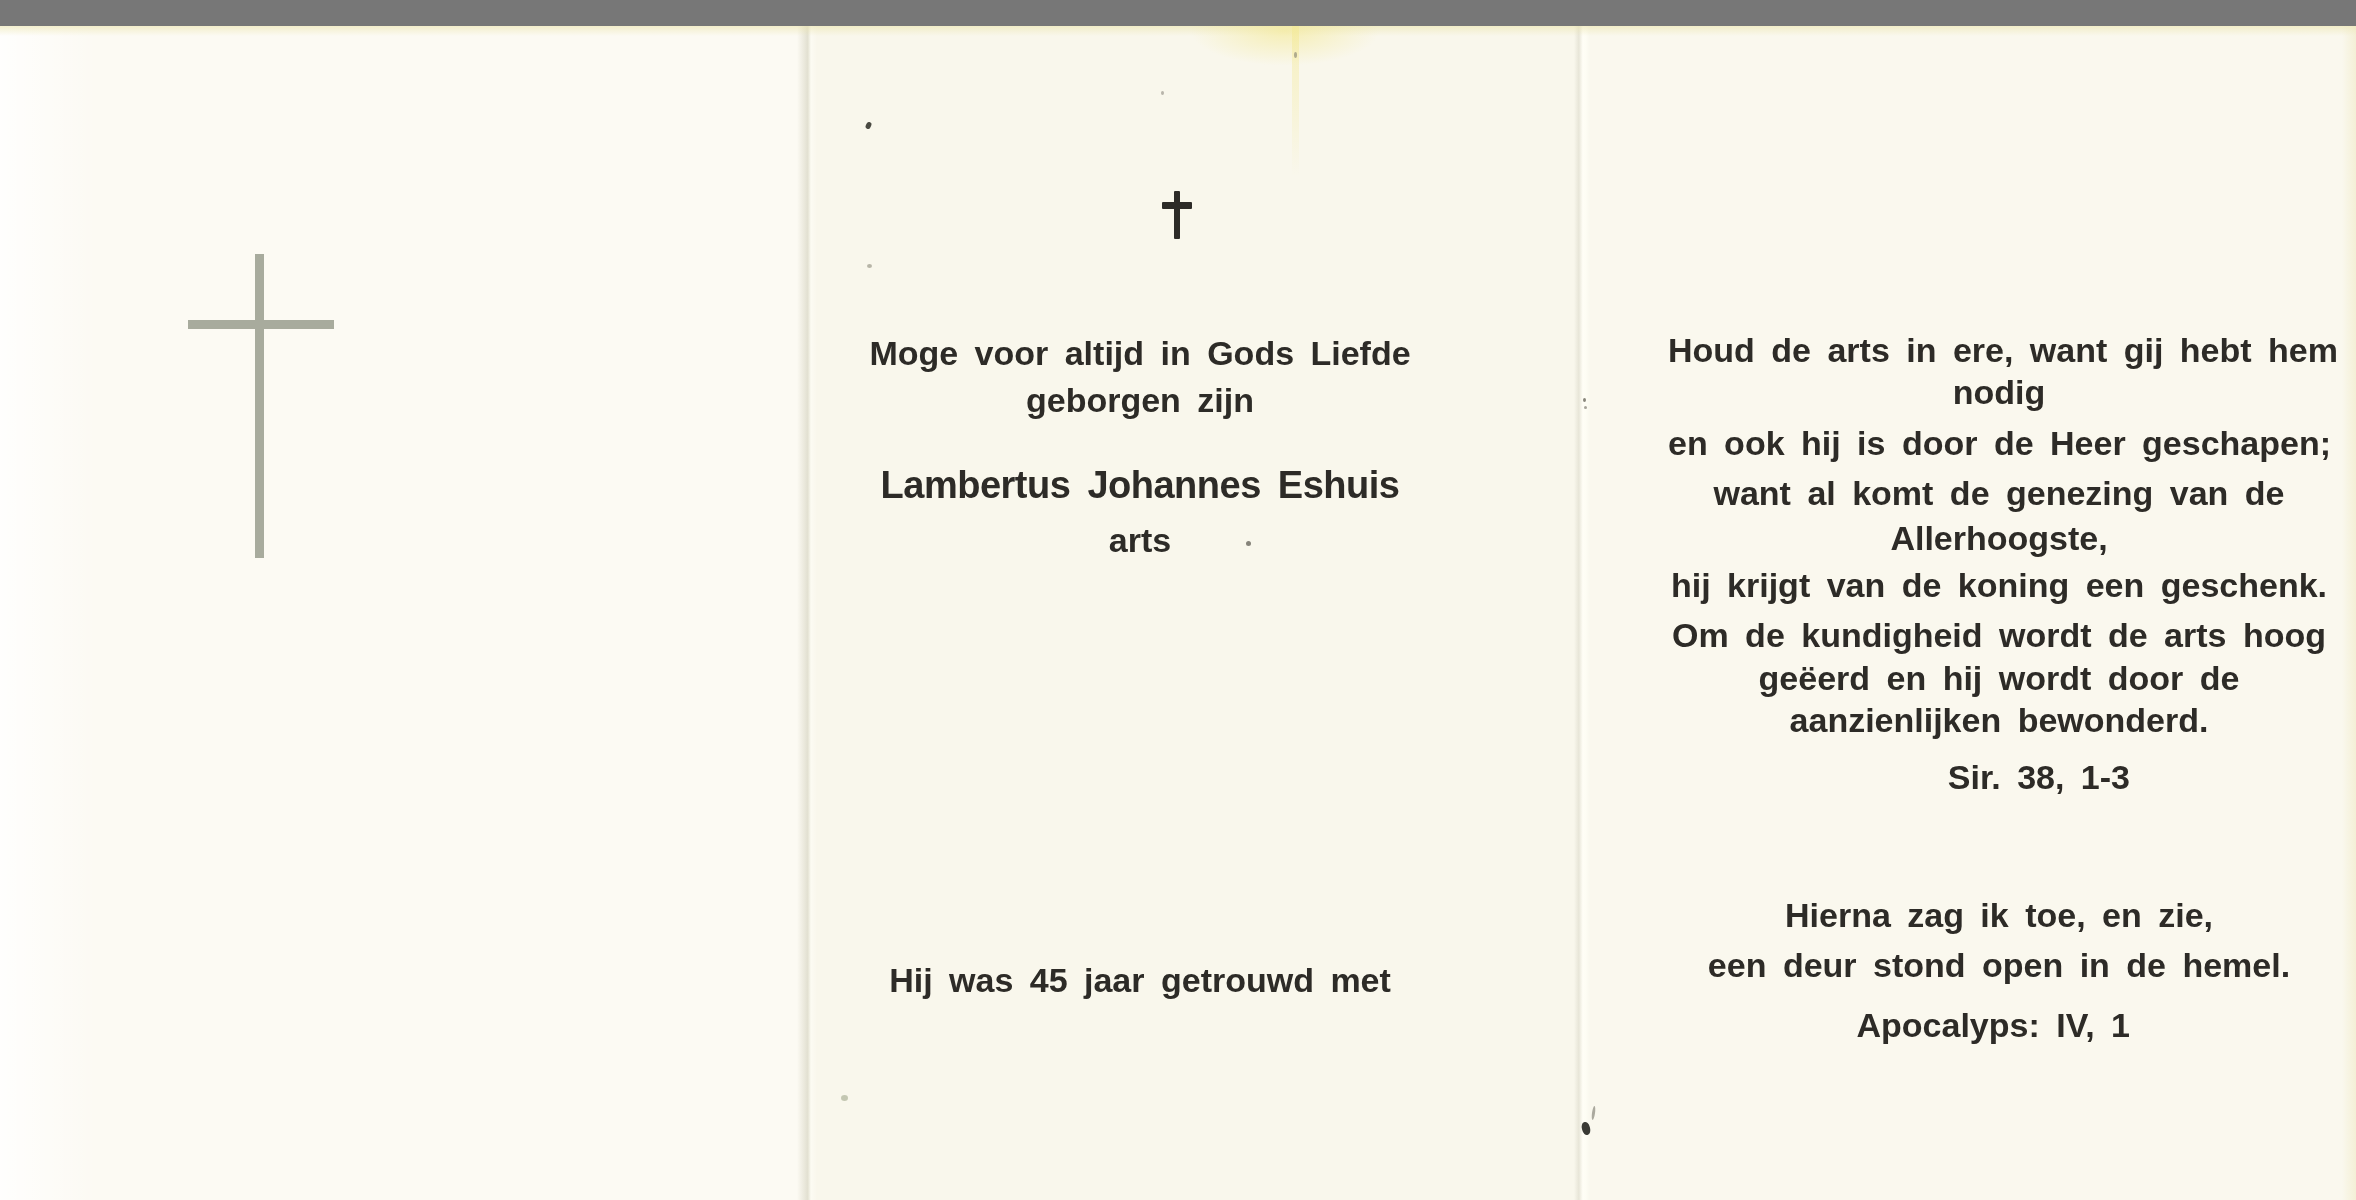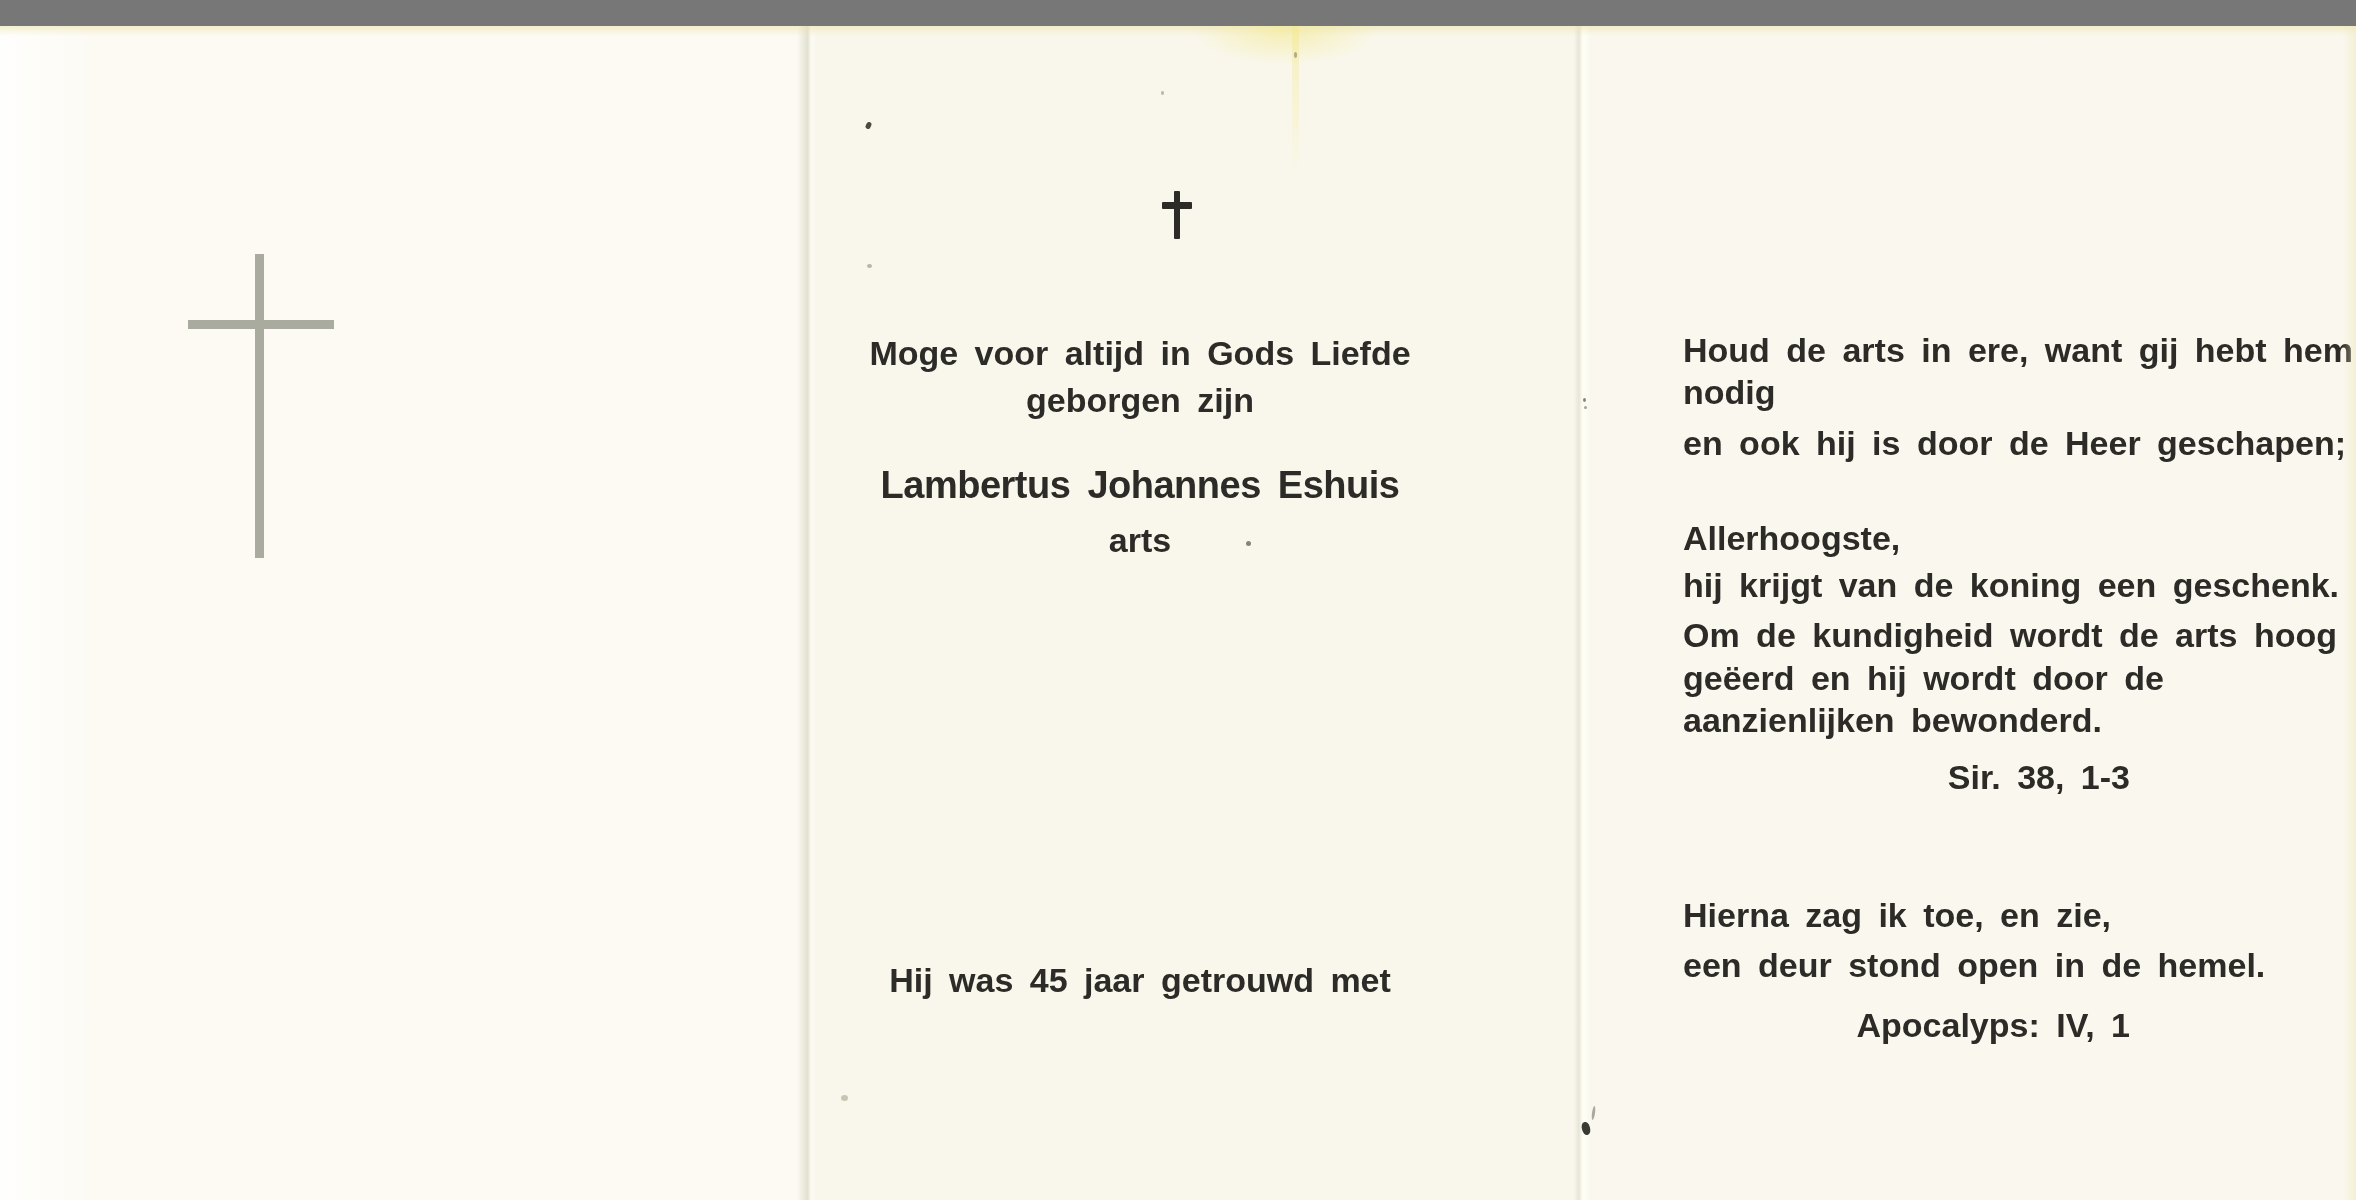--- a/index.html
+++ b/index.html
@@ -58,21 +58,21 @@
   .small-cross .bar{position:absolute;background:var(--text);border-radius:1px;}
   .small-cross .bar-v{left:12px;top:0;width:6px;height:48px;}
   .small-cross .bar-h{left:0;top:11px;width:30px;height:7px;}
   
   .mline{position:absolute;left:0;width:100%;text-align:center;
     font-size:34px;line-height:34px;word-spacing:7px;white-space:nowrap;
     transform:translateX(-54px);}
   .m-name{font-size:38px;line-height:38px;letter-spacing:-0.5px;}
   .m-date{transform:translateX(-13px);letter-spacing:.5px;}
   
-  .rline{position:absolute;left:103px;right:26px;text-align:left;
+  .rline{position:absolute;left:88px;right:26px;text-align:center;
     font-size:34px;line-height:34px;word-spacing:7px;white-space:nowrap;}
   .r-source{left:88px;right:226px;text-align:right;white-space:nowrap;}
   
   .speck{position:absolute;border-radius:50%;}
   .sp1{left:866px;top:96px;width:5px;height:7px;background:#4a4a42;transform:rotate(25deg);border-radius:40%;}
   .sp2{left:867px;top:238px;width:5px;height:4px;background:#8a887a;opacity:.6;}
   .sp3{left:1246px;top:515px;width:5px;height:5px;background:#55534a;opacity:.7;}
   .sp4{left:841px;top:1069px;width:7px;height:6px;background:#99a083;opacity:.55;}
   .sp5{left:1583px;top:372px;width:3px;height:4px;background:#6a685c;opacity:.8;}
   .sp6{left:1584px;top:380px;width:3px;height:3px;background:#6a685c;opacity:.6;}
@@ -102,20 +102,21 @@
     <div class="mline" style="top:357px">geborgen zijn</div>
     <div class="mline m-name" style="top:440px">Lambertus Johannes Eshuis</div>
     <div class="mline" style="top:497px">arts</div>
     <div class="mline" style="top:937px">Hij was 45 jaar getrouwd met</div>
   </div>
 
   <div class="panel panel-right">
     <div class="rline" style="top:307px">Houd de arts in ere, want gij hebt hem</div>
     <div class="rline" style="top:349px">nodig</div>
     <div class="rline" style="top:400px">en ook hij is door de Heer geschapen;</div>
+    <div class="rline" style="top:450px">want al komt de genezing van de</div>
     <div class="rline" style="top:495px">Allerhoogste,</div>
     <div class="rline" style="top:542px">hij krijgt van de koning een geschenk.</div>
     <div class="rline" style="top:592px">Om de kundigheid wordt de arts hoog</div>
     <div class="rline" style="top:635px">geëerd en hij wordt door de</div>
     <div class="rline" style="top:677px">aanzienlijken bewonderd.</div>
     <div class="rline r-source" style="top:734px">Sir. 38, 1-3</div>
     <div class="rline" style="top:872px">Hierna zag ik toe, en zie,</div>
     <div class="rline" style="top:922px">een deur stond open in de hemel.</div>
     <div class="rline r-source" style="top:982px">Apocalyps: IV, 1</div>
   </div>

